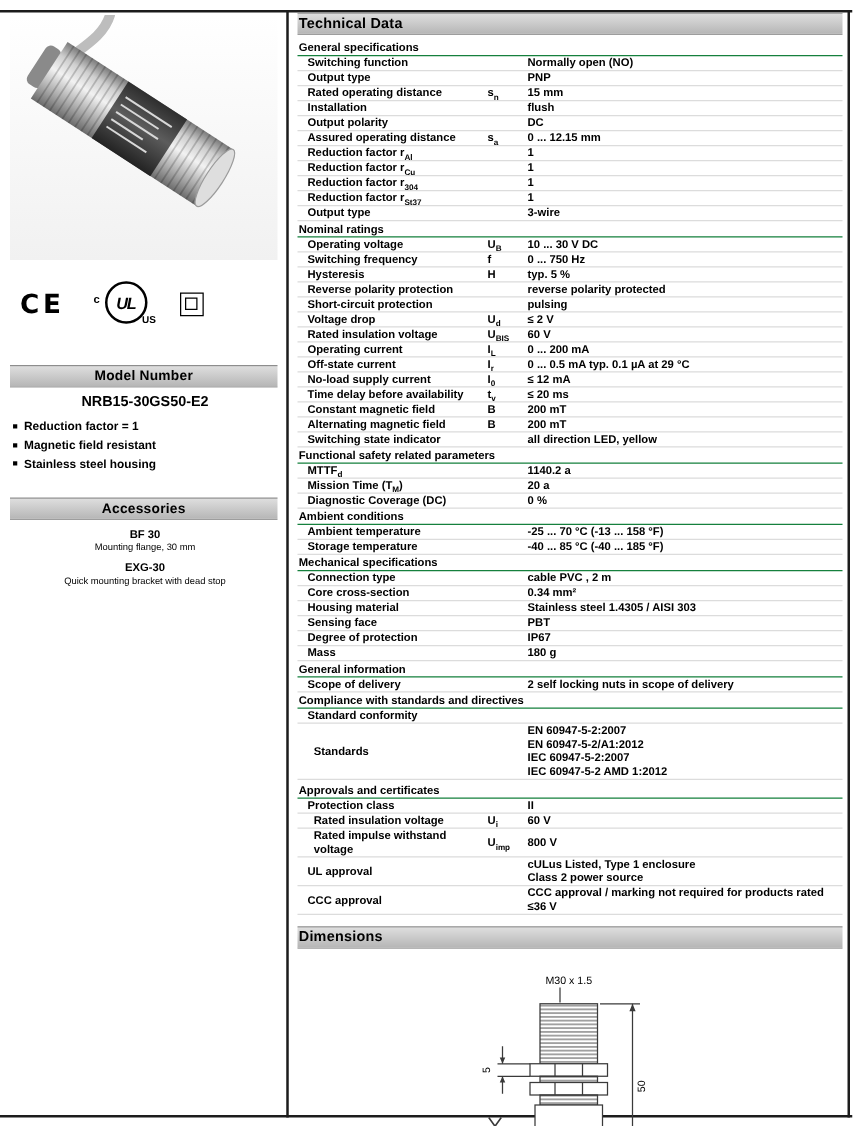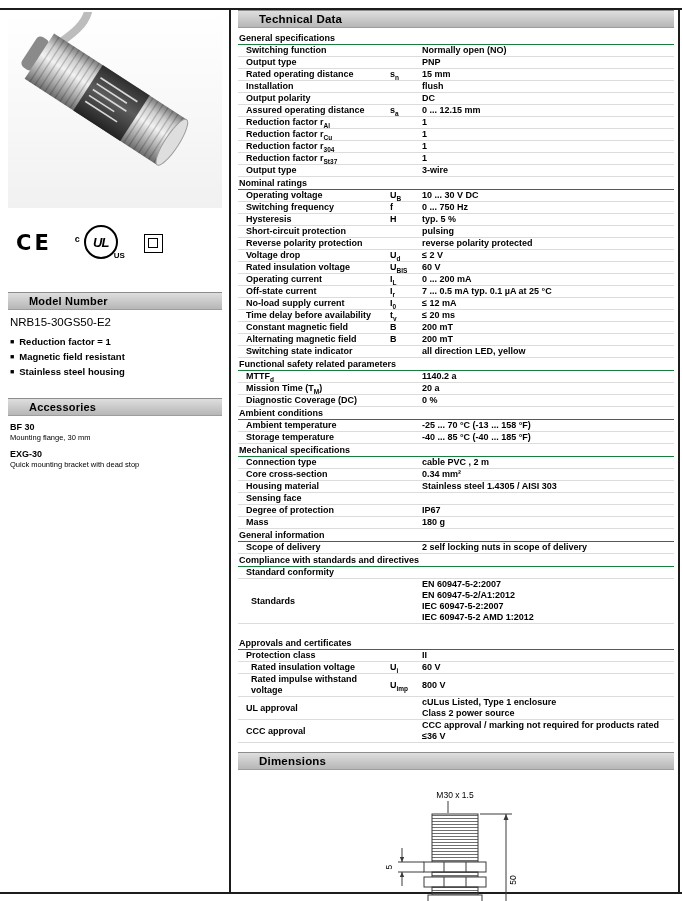--- a/index.html
+++ b/index.html
@@ -9,58 +9,58 @@
   }
   .rule{position:absolute;background:#1c1c1c;}
   .rule-top{top:8px;left:0;width:682px;height:2px;}
   .rule-bottom{top:892px;left:0;width:682px;height:2px;}
   .rule-mid{top:8px;left:229px;width:2px;height:886px;}
   .rule-right{top:8px;left:678px;width:2px;height:886px;}
 
   .hdr-bar{
     background:linear-gradient(#dedede,#b6b6b6);
     border-top:1px solid #8d8d8d;border-bottom:1px solid #9d9d9d;
-    font-weight:bold;font-size:11px;padding:2px 21px;letter-spacing:.2px;
+    font-weight:bold;font-size:11px;padding:2px 1px;letter-spacing:.2px;
   }
 
   
-  #left-col{position:absolute;left:8px;top:12px;width:214px;}
+  #left-col{position:absolute;left:8px;top:12px;width:214px;text-align:center;}
   .photo{width:214px;height:196px;background:linear-gradient(#ffffff,#f1f1f1);position:relative;}
   .certs{display:flex;align-items:center;margin:16px 0 0 8px;height:38px;gap:26px;}
   .ce{font-size:21px;font-weight:bold;letter-spacing:3px;font-family:"DejaVu Sans",sans-serif;}
   .ul-wrap{position:relative;width:40px;height:38px;}
   .ul-circle{
     position:absolute;left:6px;top:1px;width:30px;height:30px;border:2.5px solid #000;border-radius:50%;
     display:flex;align-items:center;justify-content:center;font-weight:bold;font-size:13px;
     font-style:italic;letter-spacing:-1px;
   }
   .ul-c{position:absolute;left:-3px;top:10px;font-size:9px;font-weight:bold;}
   .ul-us{position:absolute;right:-7px;bottom:2px;font-size:8px;font-weight:bold;}
   .sq-outer{width:17px;height:17px;border:1.6px solid #000;display:flex;align-items:center;justify-content:center;}
   .sq-inner{width:8px;height:8px;border:1.6px solid #000;}
   .model-bar{margin-top:30px;}
-  .model-value{font-size:11.5px;font-weight:normal;margin:6px 0 0 2px;}
+  .model-value{font-size:11.5px;font-weight:bold;margin:6px 0 0 2px;}
   .features-bar{margin-top:15px;}
   .feature-list{margin:6px 0 0 2px;}
   .feature-item{display:flex;align-items:flex-start;font-size:9.5px;font-weight:bold;line-height:15px;}
   .bullet{font-size:7px;line-height:15px;margin-right:5px;}
   .acc-bar{margin-top:19px;}
   .acc-list{margin:5px 0 0 2px;}
   .acc-name{font-size:9px;font-weight:bold;line-height:12px;margin-top:3px;}
   .acc-desc{font-size:7.5px;line-height:10px;margin-bottom:5px;}
 
   
   #tech-col{position:absolute;left:238px;top:10px;width:436px;}
   .tech-title{font-size:11.5px;}
   .spec-table{margin-top:4px;}
   .section-header{
     font-weight:bold;font-size:9px;line-height:12px;padding-left:1px;
     border-bottom:1px solid #15803d;
   }
-  .gap-before{margin-top:13px;}
+  .gap-before{margin-top:2px;}
   .spec-row{display:flex;font-size:9px;line-height:11px;border-bottom:1px solid #dcdcdc;min-height:11px;align-items:center;font-weight:bold;}
   .spec-label{width:152px;flex:none;padding-left:8px;box-sizing:border-box;}
   .spec-label.indent2{padding-left:13px;}
   .spec-symbol{width:32px;flex:none;}
   .spec-value{flex:1;}
   sub{font-size:6.5px;line-height:0;}
   .dim-bar{margin-top:9px;font-size:11.5px;}
   .dim-wrap{text-align:center;margin-top:14px;}
 </style>
 </head>
@@ -267,31 +267,31 @@
         </div>
       </div>
       <div class="spec-row">
         <div class="spec-label">Hysteresis</div>
         <div class="spec-symbol">H</div>
         <div class="spec-value">
           <div>typ. 5  %</div>
         </div>
       </div>
       <div class="spec-row">
+        <div class="spec-label">Reverse polarity protection</div>
+        <div class="spec-symbol"></div>
+        <div class="spec-value">
+          <div>reverse polarity protected</div>
+        </div>
+      </div>
+      <div class="spec-row">
         <div class="spec-label">Short-circuit protection</div>
         <div class="spec-symbol"></div>
         <div class="spec-value">
           <div>pulsing</div>
-        </div>
-      </div>
-      <div class="spec-row">
-        <div class="spec-label">Reverse polarity protection</div>
-        <div class="spec-symbol"></div>
-        <div class="spec-value">
-          <div>reverse polarity protected</div>
         </div>
       </div>
       <div class="spec-row">
         <div class="spec-label">Voltage drop</div>
         <div class="spec-symbol">U<sub>d</sub></div>
         <div class="spec-value">
           <div>≤ 2 V</div>
         </div>
       </div>
       <div class="spec-row">
@@ -305,21 +305,21 @@
         <div class="spec-label">Operating current</div>
         <div class="spec-symbol">I<sub>L</sub></div>
         <div class="spec-value">
           <div>0 ... 200 mA</div>
         </div>
       </div>
       <div class="spec-row">
         <div class="spec-label">Off-state current</div>
         <div class="spec-symbol">I<sub>r</sub></div>
         <div class="spec-value">
-          <div>7 ... 0.5 mA typ. 0.1 µA at 25 °C</div>
+          <div>0 ... 0.5 mA typ. 0.1 µA at 29 °C</div>
         </div>
       </div>
       <div class="spec-row">
         <div class="spec-label">No-load supply current</div>
         <div class="spec-symbol">I<sub>0</sub></div>
         <div class="spec-value">
           <div>≤ 12 mA</div>
         </div>
       </div>
       <div class="spec-row">
@@ -405,20 +405,23 @@
       <div class="spec-row">
         <div class="spec-label">Housing material</div>
         <div class="spec-symbol"></div>
         <div class="spec-value">
           <div>Stainless steel 1.4305 / AISI 303</div>
         </div>
       </div>
       <div class="spec-row">
         <div class="spec-label">Sensing face</div>
         <div class="spec-symbol"></div>
+        <div class="spec-value">
+          <div>PBT</div>
+        </div>
       </div>
       <div class="spec-row">
         <div class="spec-label">Degree of protection</div>
         <div class="spec-symbol"></div>
         <div class="spec-value">
           <div>IP67</div>
         </div>
       </div>
       <div class="spec-row">
         <div class="spec-label">Mass</div>

